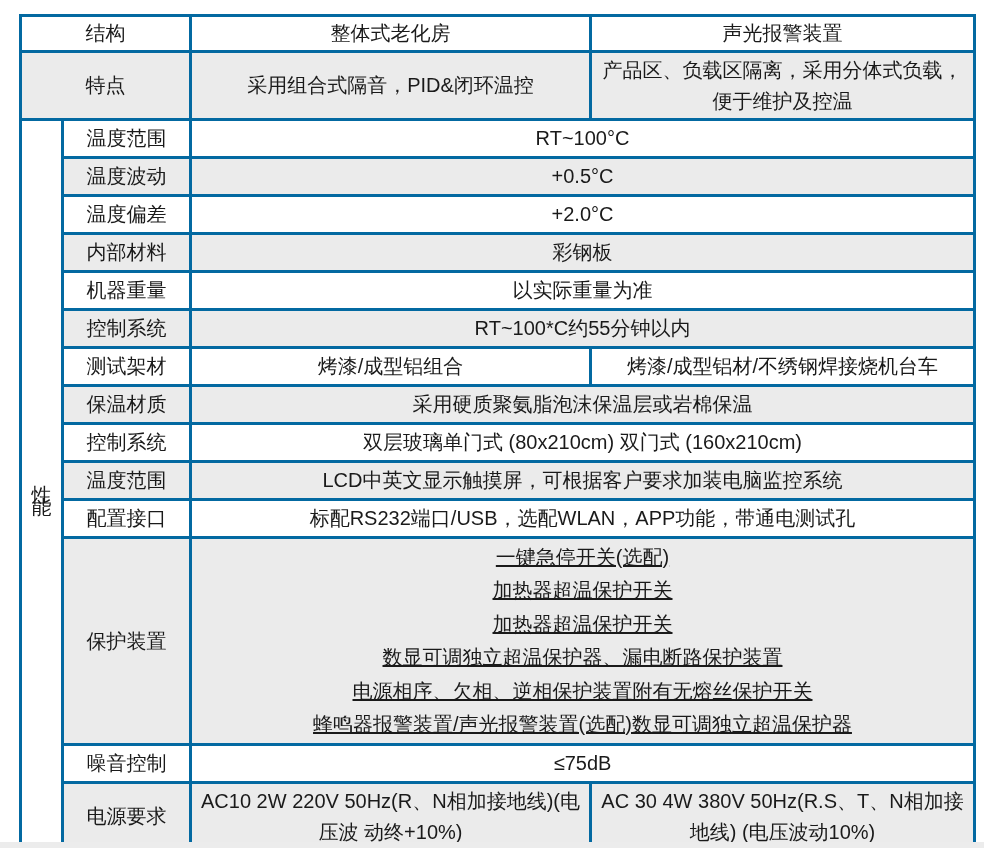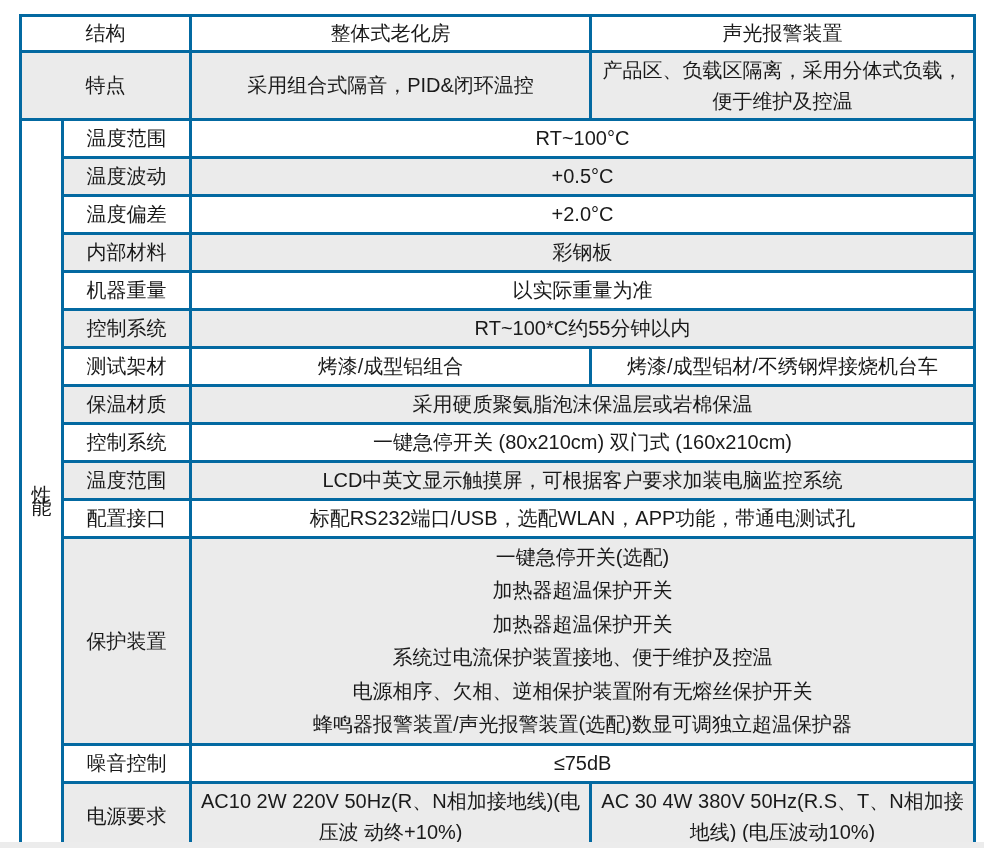--- a/index.html
+++ b/index.html
@@ -55,21 +55,21 @@
 
   .gray { background: #ebebeb; }
 
   .group-vert {
     display: inline-block;
     writing-mode: vertical-rl;
     text-orientation: upright;
     letter-spacing: 12px;
     font-size: 20px;
   }
-  .prot-line { line-height: 33.5px; }
+  .prot-line { line-height: 33.5px; text-decoration: underline; }
 </style>
 </head>
 <body>
 
 <div class="page">
 
   <table class="spec">
     <colgroup>
       <col class="c-group">
       <col class="c-label">
@@ -129,40 +129,40 @@
       <td>烤漆/成型铝材/不绣钢焊接烧机台车</td>
     </tr>
 
     <tr class="r-std">
       <td class="gray">保温材质</td>
       <td colspan="2" class="gray">采用硬质聚氨脂泡沫保温层或岩棉保温</td>
     </tr>
 
     <tr class="r-std">
       <td>控制系统</td>
-      <td colspan="2">一键急停开关 (80x210cm) 双门式 (160x210cm)</td>
+      <td colspan="2">双层玻璃单门式 (80x210cm) 双门式 (160x210cm)</td>
     </tr>
 
     <tr class="r-std">
       <td class="gray">温度范围</td>
       <td colspan="2" class="gray">LCD中英文显示触摸屏，可根据客户要求加装电脑监控系统</td>
     </tr>
 
     <tr class="r-std">
       <td>配置接口</td>
       <td colspan="2">标配RS232端口/USB，选配WLAN，APP功能，带通电测试孔</td>
     </tr>
 
     <tr class="r-prot">
       <td class="gray">保护装置</td>
       <td colspan="2" class="gray">
         <div class="prot-line">一键急停开关(选配)</div>
         <div class="prot-line">加热器超温保护开关</div>
         <div class="prot-line">加热器超温保护开关</div>
-        <div class="prot-line">系统过电流保护装置接地、便于维护及控温</div>
+        <div class="prot-line">数显可调独立超温保护器、漏电断路保护装置</div>
         <div class="prot-line">电源相序、欠相、逆相保护装置附有无熔丝保护开关</div>
         <div class="prot-line">蜂鸣器报警装置/声光报警装置(选配)数显可调独立超温保护器</div>
       </td>
     </tr>
 
     <tr class="r-std">
       <td>噪音控制</td>
       <td colspan="2">≤75dB</td>
     </tr>
 

